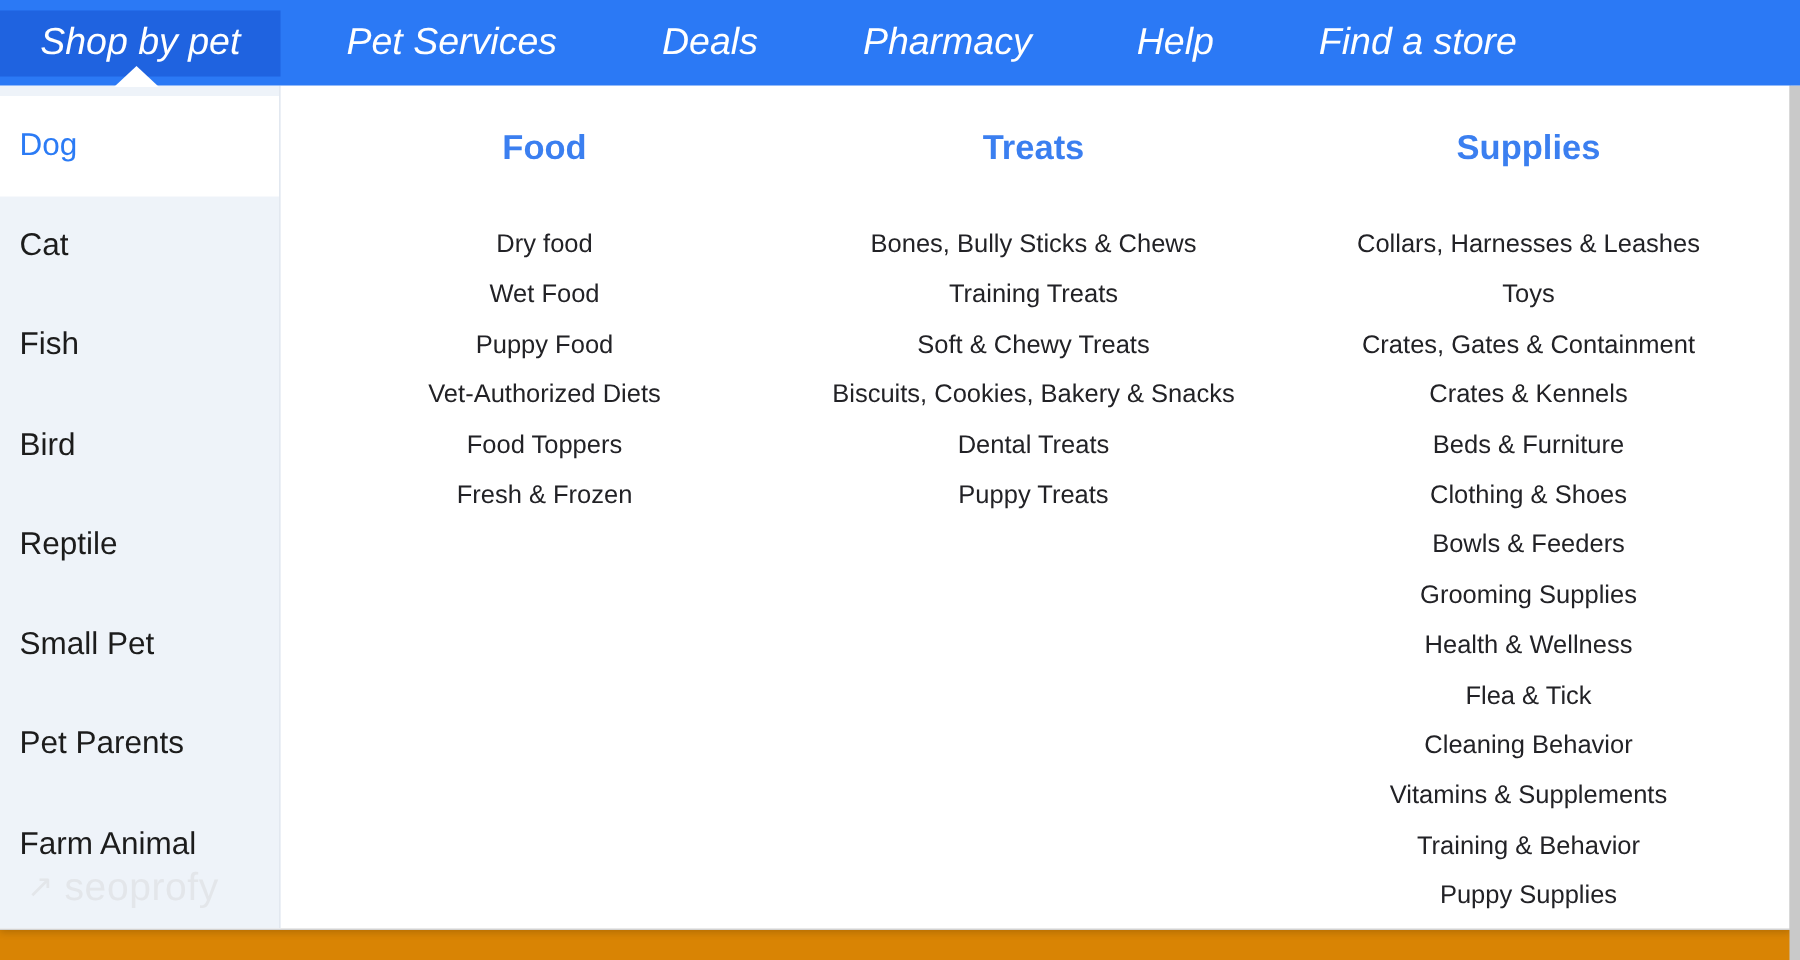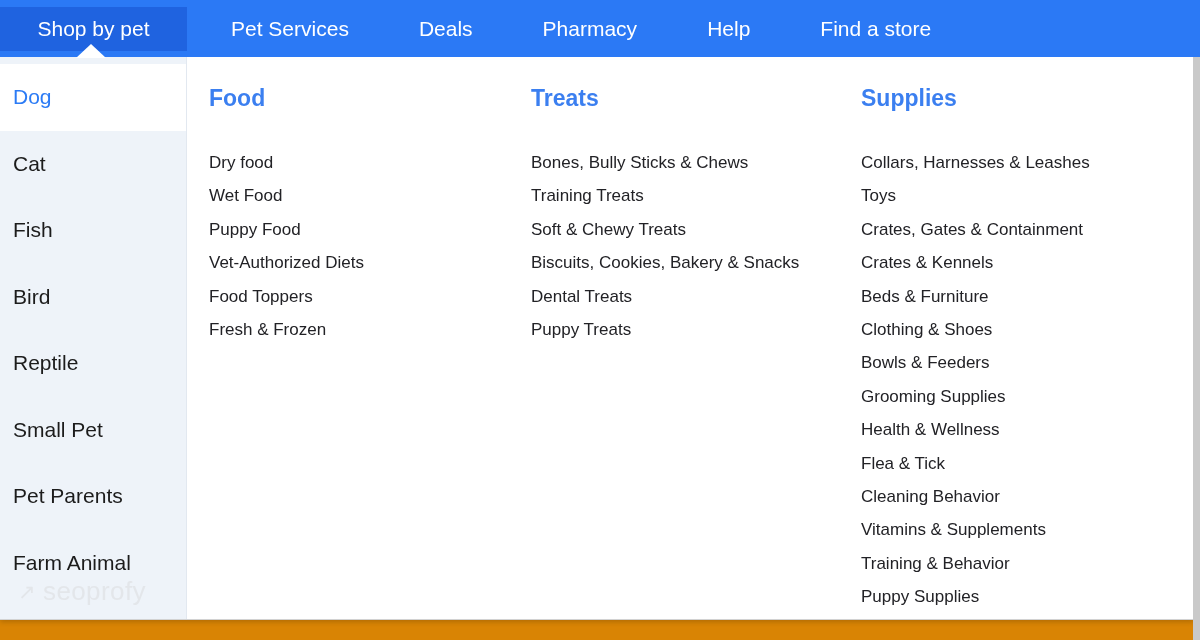--- a/index.html
+++ b/index.html
@@ -60,23 +60,24 @@
     align-items: center;
     height: 57px;
   }
   .nav-item {
     position: relative;
     height: 44px;
     display: flex;
     align-items: center;
     justify-content: center;
     color: #ffffff;
-    font-size: 21px;
+    font-size: 25px;
     white-space: nowrap;
     cursor: pointer;
+    font-style: italic;
   }
   .nav-item.first { width: 187px; }
   .nav-item.rest  { padding: 0 26px; margin-left: 18px; text-align: center; }
   .nav-item.active {
     background: #1f63e0;
   }
   .nav-pointer {
     position: absolute;
     left: 76px;
     top: 44px;
@@ -95,20 +96,21 @@
     top: 57px;
     width: 1194px;
     height: 563px;
     background: #ffffff;
     border-right: 1px solid #d2d2d2;
     border-bottom: 1px solid #d2d2d2;
     box-shadow: 0 2px 5px rgba(0,0,0,0.18);
     display: flex;
     z-index: 20;
     overflow: hidden;
+    text-align: center;
   }
 
   
   .pet-rail {
     position: relative;
     width: 187px;
     flex: 0 0 187px;
     background: #eef3f9;
     border-right: 1px solid #e2e8f0;
     padding-top: 7px;

